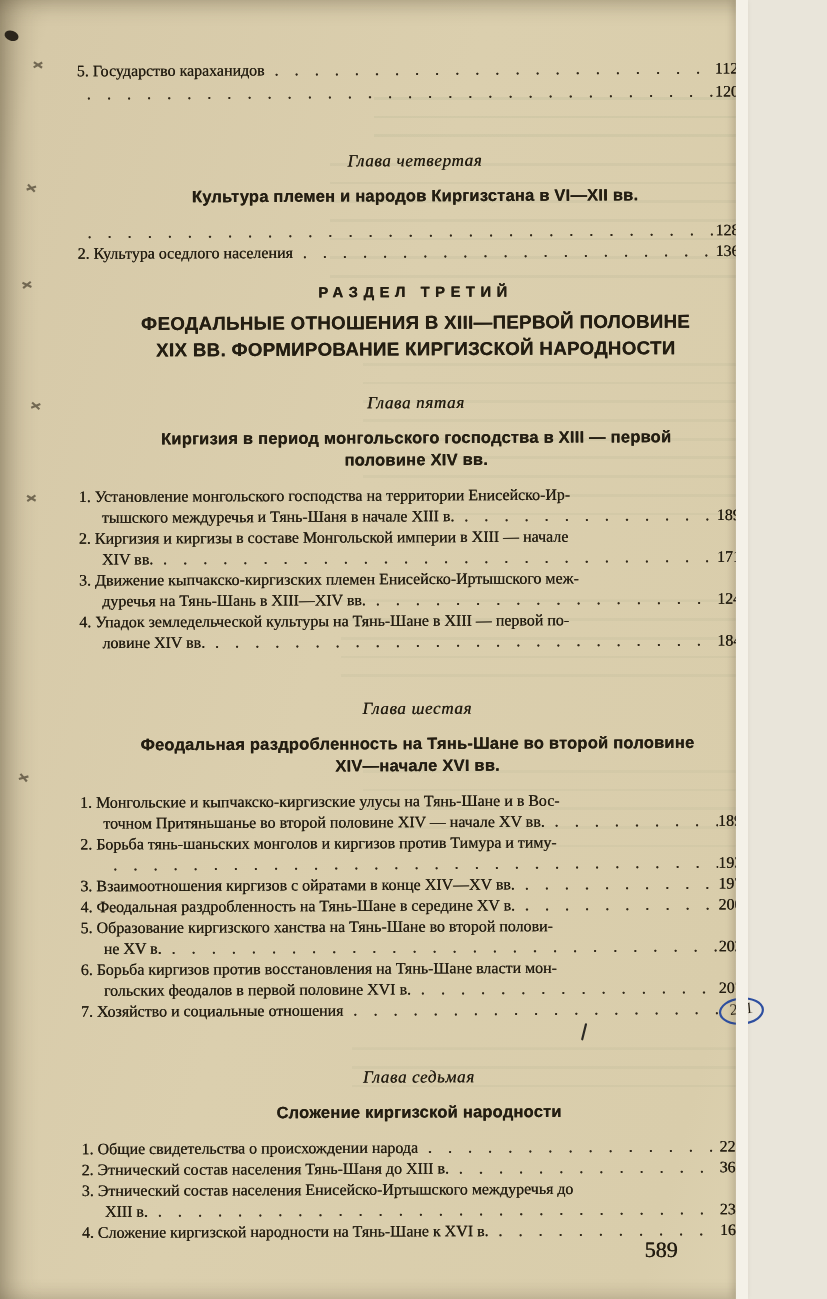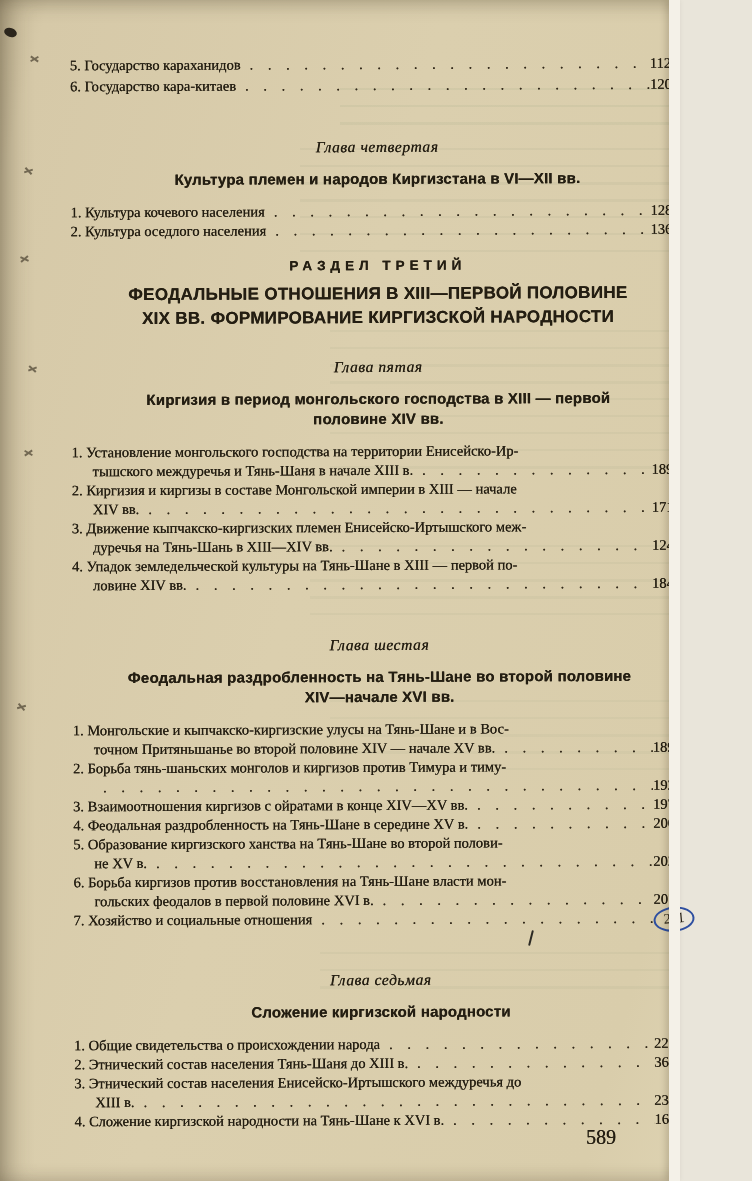--- a/index.html
+++ b/index.html
@@ -133,34 +133,32 @@
       <div class="entries">
         <div class="entry">
           <div class="eline last">
             <span class="etext">5. Государство караханидов</span>
             <span class="dots">. . . . . . . . . . . . . . . . . . . . . . . . . . . . . . . . . . . . . . . . . . . . . . . . . . . . . . . . . . . . . . . . . . . . . . . . . . . . . . . .</span>
             <span class="epage">112</span>
           </div>
         </div>
         <div class="entry">
           <div class="eline last">
-            <span class="etext">6. Государство кара-китаев</span>
             <span class="dots">. . . . . . . . . . . . . . . . . . . . . . . . . . . . . . . . . . . . . . . . . . . . . . . . . . . . . . . . . . . . . . . . . . . . . . . . . . . . . . . .</span>
             <span class="epage">120</span>
           </div>
         </div>
       </div>
       <div class="chapter-label">Глава четвертая</div>
       <div class="chapter-title">
         <div class="tline">Культура племен и народов Киргизстана в VI—XII вв.</div>
       </div>
       <div class="entries">
         <div class="entry">
           <div class="eline last">
-            <span class="etext">1. Культура кочевого населения</span>
             <span class="dots">. . . . . . . . . . . . . . . . . . . . . . . . . . . . . . . . . . . . . . . . . . . . . . . . . . . . . . . . . . . . . . . . . . . . . . . . . . . . . . . .</span>
             <span class="epage">128</span>
           </div>
         </div>
         <div class="entry">
           <div class="eline last">
             <span class="etext">2. Культура оседлого населения</span>
             <span class="dots">. . . . . . . . . . . . . . . . . . . . . . . . . . . . . . . . . . . . . . . . . . . . . . . . . . . . . . . . . . . . . . . . . . . . . . . . . . . . . . . .</span>
             <span class="epage">136</span>
           </div>

